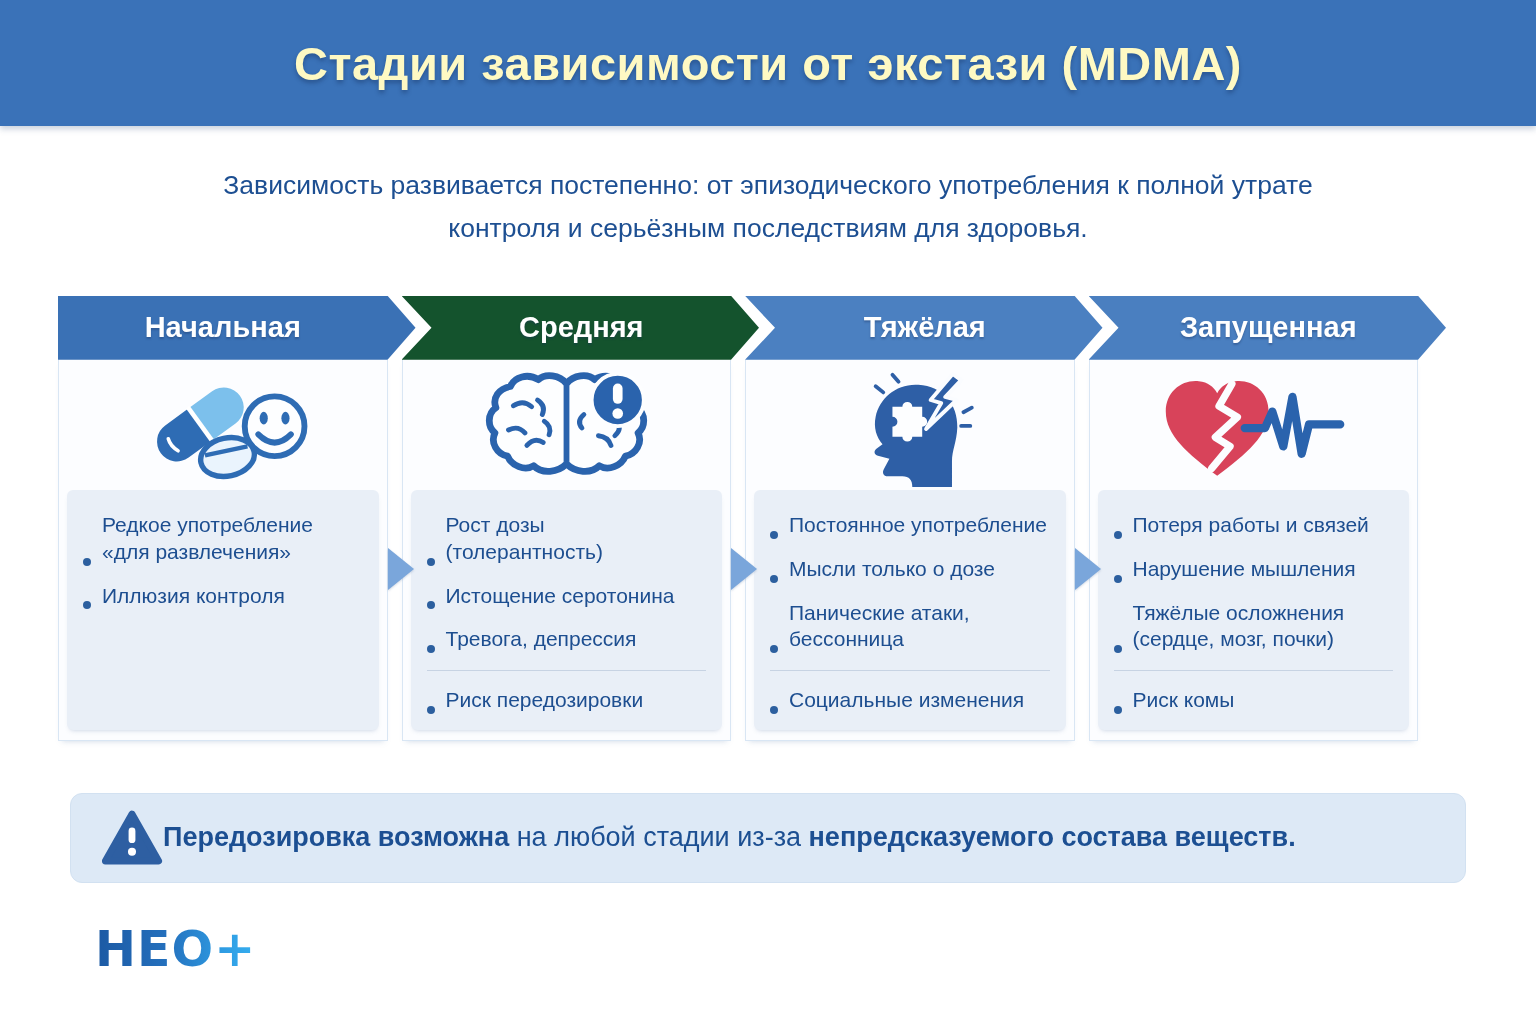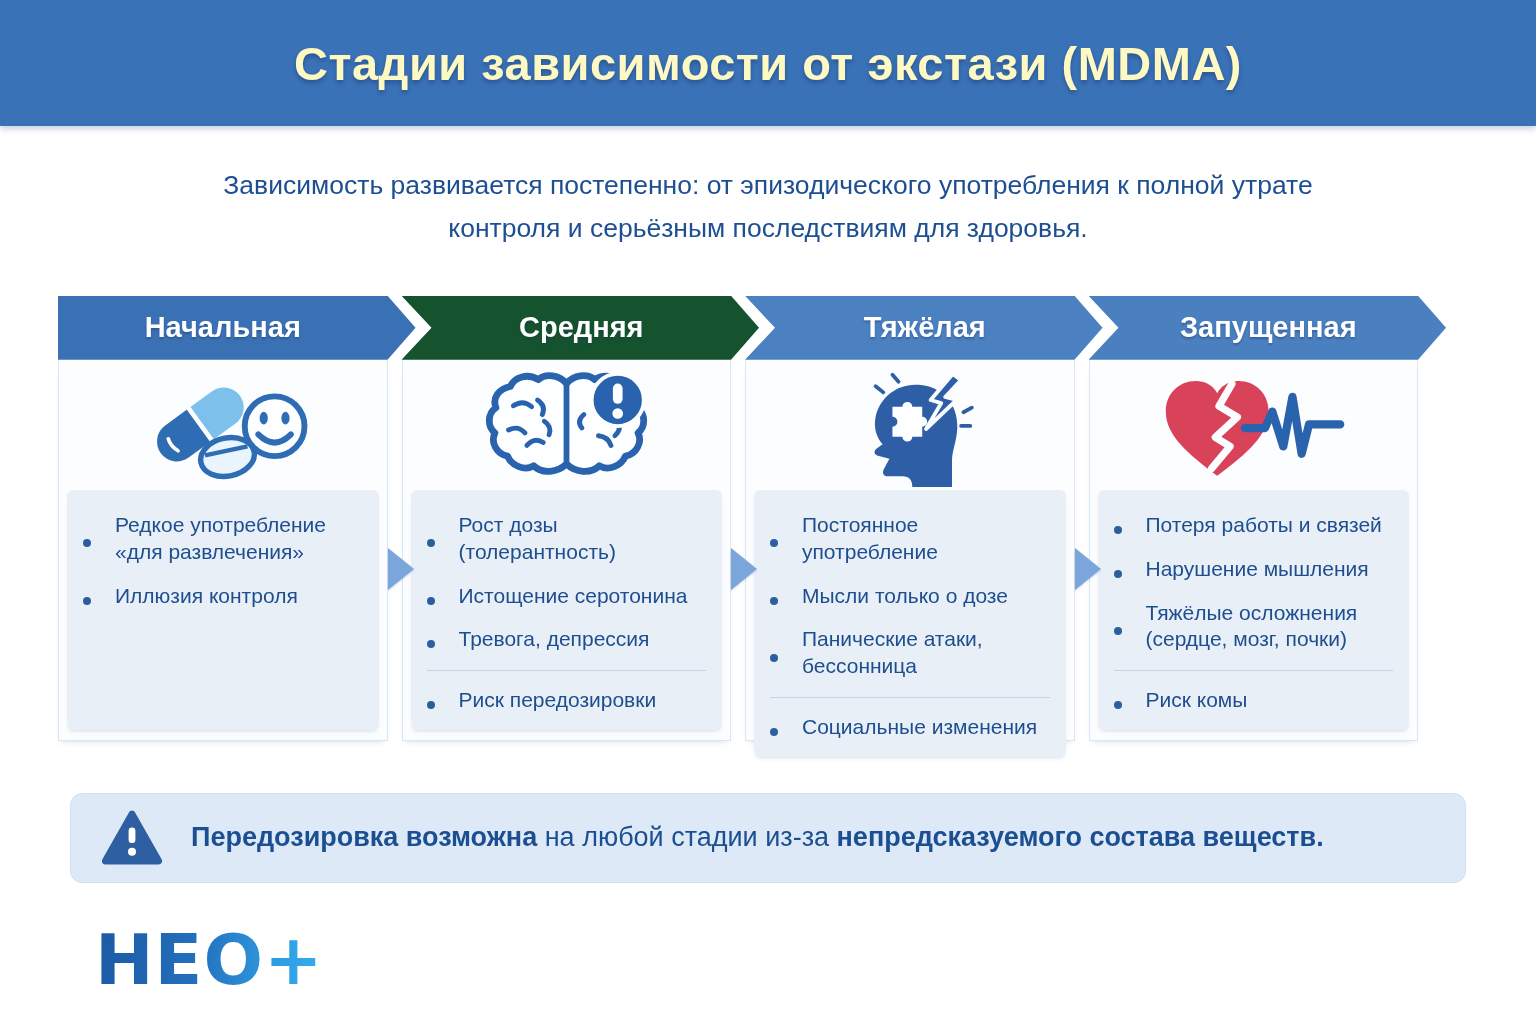--- a/index.html
+++ b/index.html
@@ -29,40 +29,40 @@
   .col:not(:first-child) .chev {
           clip-path:polygon(0 0, calc(100% - 28px) 0, 100% 50%, calc(100% - 28px) 100%, 0 100%, 30px 50%);
           padding-left:30px; }
   .c0 .chev { z-index:5; } .c1 .chev { z-index:4; } .c2 .chev { z-index:3;text-align:right; } .c3 .chev { z-index:2; }
 
   .panel { height:381px; background:#fcfdff; border:1px solid #d9e6f4; border-top:none;
            padding:8px 8px 12px 8px; box-shadow:0 4px 6px -4px rgba(110,140,180,.35); }
   .icon-area { height:122px; display:flex; align-items:center; justify-content:center; }
   .card { background:#e9eff7; border-radius:6px; min-height:240px; padding:22px 16px 16px 16px;
           box-shadow:0 3px 5px -3px rgba(120,145,180,.45); }
-  .item { display:flex; align-items:center; gap:24px; color:#1d4e90; font-size:21px;
+  .item { display:flex; align-items:flex-end; gap:11px; color:#1d4e90; font-size:21px;
           font-weight:500; line-height:1.28; margin-bottom:17px; }
   .item:last-child { margin-bottom:0; }
   .item .dot { flex:0 0 auto; width:8px; height:8px; border-radius:50%; background:#2c5f9f; margin-top:9px; }
   .item.divided { border-top:1px solid #c7d3e3; padding-top:16px; }
 
   .gap-arrow { position:absolute; top:252px; width:0; height:0;
                border-top:21px solid transparent; border-bottom:21px solid transparent;
                border-left:26px solid #7aa6db; filter:drop-shadow(0 1px 1px rgba(90,120,160,.3)); }
   .ga1 { left:330px; } .ga2 { left:673px; } .ga3 { left:1017px; }
 
   
   .warn { margin:52px 70px 0 70px; height:90px; background:#dde9f6; border:1px solid #d2e1f1;
-          border-radius:12px; display:flex; align-items:center; padding:0 30px; gap:28px; }
+          border-radius:12px; display:flex; align-items:center; padding:0 30px; }
   .warn-text { color:#1c4f92; font-size:27px; }
   .warn-text b { font-weight:bold; }
 
   
   .logo { margin:42px 0 0 95px; display:inline-block; font-family:"DejaVu Sans", sans-serif;
-          font-size:70px; font-weight:900; letter-spacing:1px; line-height:1;
+          font-size:49px; font-weight:900; letter-spacing:1px; line-height:1;
           background:linear-gradient(92deg,#1c59a3 0%,#2470bd 45%,#2e9be2 78%,#36aff0 100%);
           -webkit-background-clip:text; background-clip:text; color:transparent;
           -webkit-text-fill-color:transparent; }
 
   svg { display:block; }
 </style>
 </head>
 <body>
 
 

